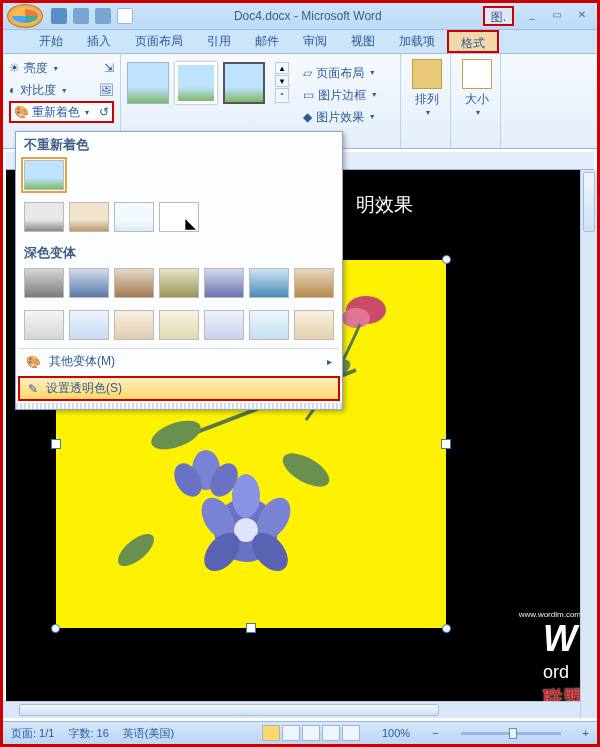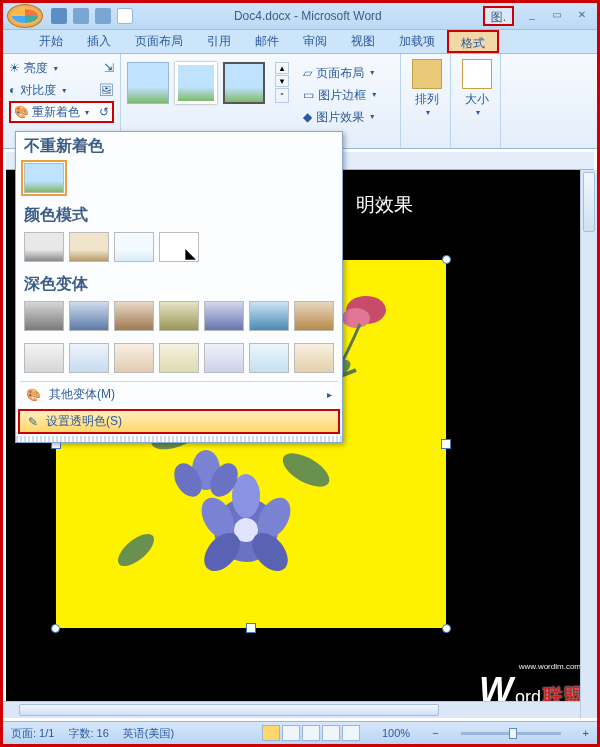--- a/index.html
+++ b/index.html
@@ -34,38 +34,38 @@
 .doc-area { position: absolute; top: 149px; left: 3px; right: 3px; bottom: 26px; background: #000; }
 .ruler-h { height: 18px; background: #e4eefa; border-bottom: 1px solid #9ab7da; }
 .doc-text { position: absolute; top: 40px; left: 350px; font-size: 19px; color: #fff; }
 .pic-sel { position: absolute; top: 108px; left: 50px; width: 390px; height: 368px; background: #fff200; }
 .handle { position: absolute; width: 9px; height: 9px; background: #fff; border: 1px solid #3a7ac0; border-radius: 50%; }
 .hm { width: 10px; height: 10px; background: #fff; border: 1px solid #3a7ac0; position: absolute; }
 .rot { position: absolute; top: -20px; left: 50%; margin-left: -5px; width: 10px; height: 10px; background: #6eff6e; border: 1px solid #3a7ac0; border-radius: 50%; }
 .flower { position: absolute; }
 
 .recolor-dd { position: absolute; top: 128px; left: 12px; width: 328px; background: #fcfdfe; border: 1px solid #8aa8cf; box-shadow: 2px 2px 5px rgba(0,0,0,0.3); z-index: 50; }
-.dd-section-title { font-size: 16px; font-weight: bold; color: #3b5c84; padding: 4px 12px 2px 8px; }
+.dd-section-title { font-size: 13px; font-weight: bold; color: #3b5c84; padding: 4px 12px 2px 8px; }
 .dd-swatch-row { display: flex; gap: 5px; padding: 4px 8px 8px 8px; flex-wrap: wrap; }
 .sw { width: 40px; height: 30px; background: #ccc; border: 1px solid #bbb; }
 .sw.sel { outline: 2px solid #e8a23c; outline-offset: 1px; }
 .dd-item { display: flex; align-items: center; gap: 8px; padding: 4px 10px; font-size: 12px; color: #2b5a9c; }
 .dd-item.hl { background: linear-gradient(#fff0c0,#ffd76a); border: 2px solid #c00; margin: 2px; padding: 2px 8px; }
 .dd-sep { border-top: 1px solid #cad8ea; margin: 0 4px; }
 .grip { height: 6px; background: repeating-linear-gradient(90deg,#d0dcec 0 2px,transparent 2px 4px); margin-top:2px;}
 
 .status-bar { position: absolute; bottom: 0; left: 0; right: 0; height: 23px; background: linear-gradient(#d7e7fb,#b9d5f4); display: flex; align-items: center; font-size: 11px; color: #2b5a9c; padding: 0 8px; gap: 14px; border-top: 1px solid #9ab7da; }
 .zoom-slider { flex:1; display:flex; align-items:center; justify-content:flex-end; gap:22px; }
 .slider-track { width: 100px; height: 3px; background: #9ab7da; position: relative; }
 .slider-thumb { position:absolute; left:48px; top:-4px; width:8px; height:11px; background:#eef4fc; border:1px solid #6a8ab2; }
 .view-btns { display:flex; gap:2px;}
 .view-btn { width:18px; height:16px; border:1px solid #9ab7da; background:#eef5fd;}
 .view-btn.on{background:#ffd76a;}
 
-.watermark{position:absolute;right:14px;bottom:32px;display:flex;align-items:baseline;gap:2px;color:#fff;z-index:2;}
+.watermark{position:absolute;right:14px;bottom:32px;display:flex;align-items:baseline;gap:2px;color:#fff;z-index:2;flex-direction:column;}
 .watermark .w{font-size:36px;font-weight:bold;font-style:italic;text-shadow:1px 1px 3px #000;}
 .watermark .ord{font-size:18px;}
 .watermark .lm{font-size:20px;font-weight:bold;color:#cc2020;text-shadow:0 0 2px #fff;text-align:right;}
 .watermark .url{position:absolute;top:-8px;right:2px;font-size:8px;color:#eee;}
 .scroll-v{position:absolute;right:0;top:167px;bottom:26px;width:17px;background:#dbe7f6;border-left:1px solid #b6cbe4;z-index:3;}
 .scroll-v .sthumb{position:absolute;top:2px;left:2px;right:2px;height:60px;background:linear-gradient(#f2f7fd,#cfe0f4);border:1px solid #a5bedd;border-radius:2px;}
 .scroll-h{position:absolute;left:0;right:17px;bottom:26px;height:17px;background:#dbe7f6;border-top:1px solid #b6cbe4;z-index:3;}
 .scroll-h .sthumb{position:absolute;left:16px;top:2px;bottom:2px;width:420px;background:linear-gradient(#f2f7fd,#cfe0f4);border:1px solid #a5bedd;border-radius:2px;}
 </style>
 </head>
@@ -200,21 +200,20 @@
       <ellipse cx="80" cy="290" rx="22" ry="10" fill="#6a9050" transform="rotate(-40 80 290)"></ellipse>
     </svg>
   </div>
 </div>
 
 <div class="recolor-dd">
   <div class="dd-section-title">不重新着色</div>
   <div class="dd-swatch-row">
     <div class="sw sel" style="background:linear-gradient(#bfe3ff 60%,#7fb96a)"></div>
   </div>
-  <div class="dd-section-title">颜色模式</div>
   <div class="dd-swatch-row">
     <div class="sw" style="background:linear-gradient(#e8e8e8 60%,#888)"></div>
     <div class="sw" style="background:linear-gradient(#f0e4cc 60%,#b89a6a)"></div>
     <div class="sw" style="background:linear-gradient(#f2faff 60%,#d8ecf8)"></div>
     <div class="sw" style="background:#fff;position:relative">
         <span style="position:absolute;right:2px;bottom:0;font-size:14px;color:#000">◣</span>
       </div>
   </div>
   <div class="dd-section-title">深色变体</div>
   <div class="dd-swatch-row">

